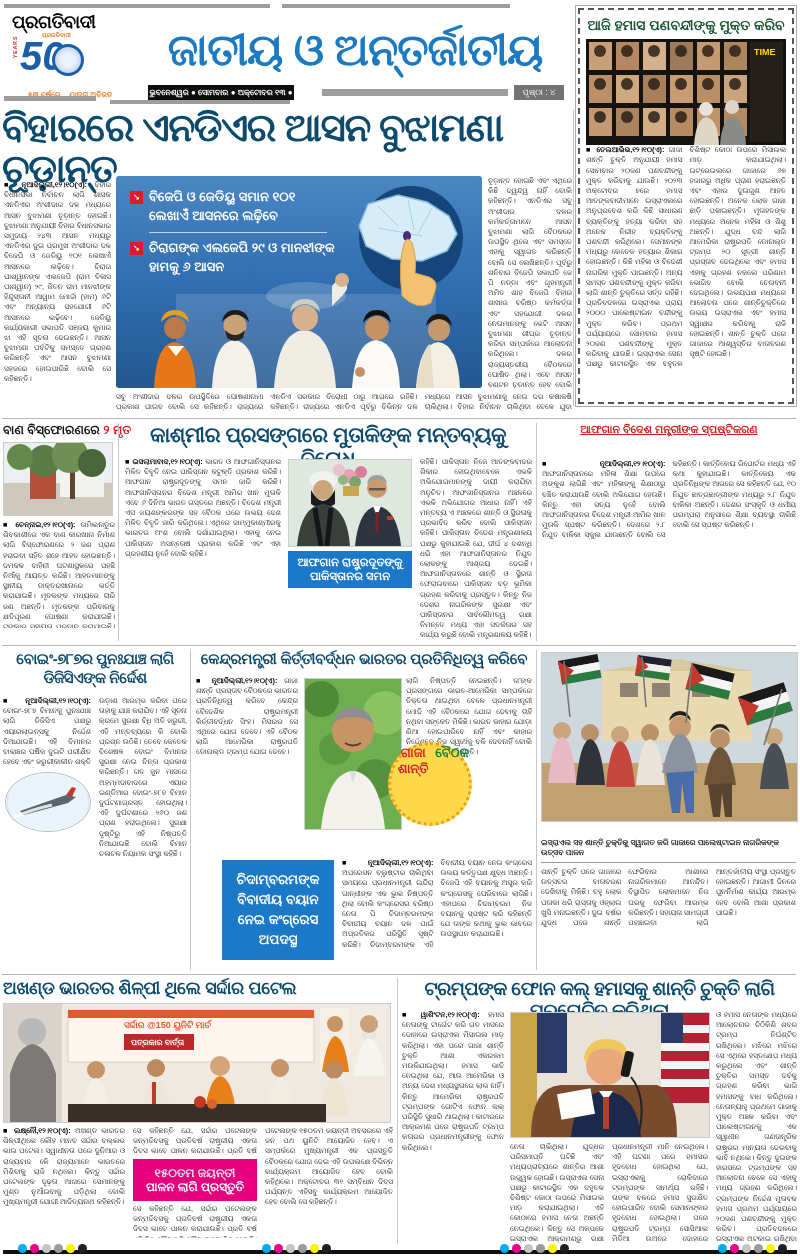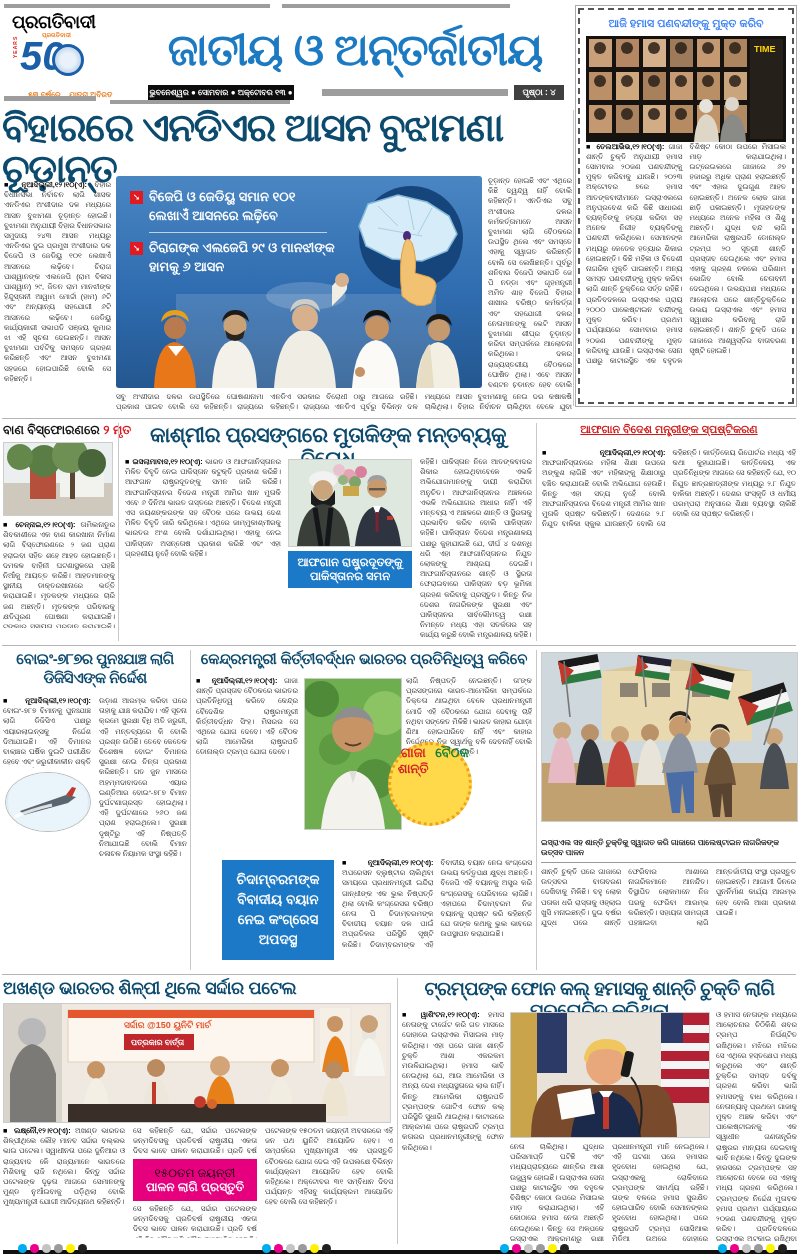--- a/index.html
+++ b/index.html
@@ -32,25 +32,25 @@
     <span style="position:absolute;left:28px;top:-4px;font-size:6px;color:#e87b1e;font-weight:bold">ପ୍ରଗତିବାଦୀ</span>
   </div>
   <div style="position:absolute;left:16px;top:78px;width:120px;font-size:7.5px;color:#e87b1e;font-weight:bold;white-space:nowrap">୫୩ ବର୍ଷରେ... ଯାତ୍ରା ଅବିରତ</div>
 </div>
 <div class="graybar" style="left:4px;top:96px;width:92px;height:5px"></div>
 
 <div class="abs centered" style="left:140px;top:26px;width:430px;font-size:44px;font-weight:900;color:#1b7ac2;letter-spacing:-1px;line-height:1.1">ଜାତୀୟ ଓ ଅନ୍ତର୍ଜାତୀୟ</div>
 
 <div class="abs centered" style="left:148px;top:85px;width:146px;height:15px;background:#0d0d0d;color:#fff;font-size:8px;font-weight:bold;line-height:15px">ଭୁବନେଶ୍ୱର ● ସୋମବାର ● ଅକ୍ଟୋବର ୧୩ ● ୨୦୨୫</div>
 <div class="graybar" style="left:322px;top:89px;width:186px;height:7px"></div>
-<div class="abs centered" style="left:514px;top:85px;width:50px;height:15px;background:#404040;color:#fff;font-size:8.5px;font-weight:bold;line-height:15px">ପୃଷ୍ଠା : ୪</div>
+<div class="abs centered" style="left:514px;top:85px;width:50px;height:15px;background:#737373;color:#fff;font-size:8.5px;font-weight:normal;line-height:15px">ପୃଷ୍ଠା : ୪</div>
 <div class="graybar" style="left:110px;top:100px;width:180px;height:4px"></div>
 
 <div class="abs" style="left:578px;top:8px;width:216px;height:396px;border:2px dashed #555;outline:1px solid #aaa;outline-offset:2px;background:#fff;box-sizing:border-box;padding:5px 6px">
-  <div class="centered" style="font-size:11px;font-weight:900;color:#3b82f6;line-height:1.15;margin:2px 0 6px">ଆଜି ହମାସ ପଣବନ୍ଦୀଙ୍କୁ ମୁକ୍ତ କରିବ</div>
+  <div class="centered" style="font-size:14px;font-weight:900;color:#14532d;line-height:1.15;margin:2px 0 6px">ଆଜି ହମାସ ପଣବନ୍ଦୀଙ୍କୁ ମୁକ୍ତ କରିବ</div>
   <svg width="200" height="106" viewBox="0 0 200 106" style="margin:0 auto">
     <rect width="200" height="106" fill="#15120f"></rect>
     <g>
       <rect x="3" y="3" width="23" height="28" fill="#caa07a"></rect>
         <rect x="30" y="3" width="23" height="28" fill="#b58863"></rect>
       <rect x="57" y="3" width="23" height="28" fill="#d4b08c"></rect>
         <rect x="84" y="3" width="23" height="28" fill="#9c7a5a"></rect>
       <rect x="111" y="3" width="23" height="28" fill="#c59a72"></rect>
         <rect x="138" y="3" width="23" height="28" fill="#ad8660"></rect>
       <rect x="3" y="36" width="23" height="28" fill="#bb9068"></rect>
@@ -233,21 +233,21 @@
     <div class="centered" style="margin-top:4px;background:#1b79c8;color:#fff;font-weight:800;font-size:11.5px;line-height:1.25;padding:4px 4px">ଆଫଗାନ ରାଷ୍ଟ୍ରଦୂତଙ୍କୁ ପାକିସ୍ତାନର ସମନ</div>
   </div>
   <div class="abs bodytext" style="left:296px;top:34px;width:112px;height:182px">
     <span>କହିଛି। ପାକିସ୍ତାନ ନିଜେ ଆତଙ୍କବାଦର ଶିକାର ହୋଇଥିବାବେଳେ ଏଭଳି ଅଭିଯୋଗମାନଙ୍କୁ ଦାୟୀ କରାଯିବା ଅନୁଚିତ। ଆଫଗାନିସ୍ତାନର ଅଞ୍ଚଳରେ ଏଭଳି ଅଭିଯୋଗର ଆଧାର ନାହିଁ। ଏହି ମନ୍ତବ୍ୟ ଏ ଅଞ୍ଚଳରେ ଶାନ୍ତି ଓ ସ୍ଥିରତାକୁ ପ୍ରଭାବିତ କରିବ ବୋଲି ପାକିସ୍ତାନ କହିଛି। ପାକିସ୍ତାନ ବିଦେଶ ମନ୍ତ୍ରଣାଳୟ ପକ୍ଷରୁ କୁହାଯାଇଛି ଯେ, ଦୀର୍ଘ ୪ ଦଶନ୍ଧି ଧରି ଏହା ଆଫଗାନିସ୍ତାନର ନିଯୁତ ଲୋକଙ୍କୁ ଆଶ୍ରୟ ଦେଇଛି। ଆଫଗାନିସ୍ତାନରେ ଶାନ୍ତି ଓ ସ୍ଥିରତା ଫେରାଇବାରେ ପାକିସ୍ତାନ ବଡ଼ ଭୂମିକା ଗ୍ରହଣ କରିବାକୁ ପ୍ରସ୍ତୁତ। କିନ୍ତୁ ନିଜ ଦେଶର ନାଗରିକଙ୍କ ସୁରକ୍ଷା ଏବଂ ପାକିସ୍ତାନର ସାର୍ବଭୌମତ୍ୱ ରକ୍ଷା ନିମନ୍ତେ ମଧ୍ୟ ଏହା ସତର୍କତାର ସହ କାର୍ଯ୍ୟ କରୁଛି ବୋଲି ମନ୍ତ୍ରଣାଳୟ କହିଛି।</span>
   </div>
 </div>
 <div class="vrule" style="left:536px;top:423px;height:218px"></div>
 
 <div class="abs" style="left:542px;top:423px;width:254px">
   <div class="centered" style="font-size:11px;font-weight:800;color:#d11a1a;text-decoration:underline">ଆଫଗାନ ବିଦେଶ ମନ୍ତ୍ରୀଙ୍କ ସ୍ପଷ୍ଟିକରଣ</div>
-  <div class="bodytext cols2" style="margin-top:12px;height:160px">
+  <div class="bodytext cols2" style="margin-top:23px;height:160px">
     <span class="dl">■ ନୂଆଦିଲ୍ଲୀ,୧୨।୧୦(ଏ):</span>
     <span>ଆଫଗାନିସ୍ତାନରେ ମହିଳା ଶିକ୍ଷା ଉପରେ ଅଙ୍କୁଶ ଲାଗିଛି ଏବଂ ମହିଳାଙ୍କୁ ଶିକ୍ଷାଠାରୁ ବଞ୍ଚିତ କରାଯାଉଛି ବୋଲି ଅଭିଯୋଗ ହେଉଛି। କିନ୍ତୁ ଏହା ସତ୍ୟ ନୁହେଁ ବୋଲି ଆଫଗାନିସ୍ତାନର ବିଦେଶ ମନ୍ତ୍ରୀ ଆମିର ଖାନ ମୁତାକି ସ୍ପଷ୍ଟ କରିଛନ୍ତି। ଦେଶରେ ୨.୮ ନିଯୁତ ବାଳିକା ସ୍କୁଲ ଯାଉଛନ୍ତି ବୋଲି ସେ କହିଛନ୍ତି। କାର୍ତ୍ତିକେୟ ରିପୋର୍ଟର ମଧ୍ୟ ଏହି କଥା କୁହାଯାଇଛି। କାର୍ତ୍ତିକେୟ ଏକ ପ୍ରତିନିଧିଙ୍କ ଆଗରେ ସେ କହିଛନ୍ତି ଯେ, ୧୦ ନିଯୁତ ଛାତ୍ରଛାତ୍ରୀଙ୍କ ମଧ୍ୟରୁ ୨.୮ ନିଯୁତ ବାଳିକା ଅଛନ୍ତି। ଦେଶର ସଂସ୍କୃତି ଓ ଧର୍ମୀୟ ପରମ୍ପରା ଅନୁସାରେ ଶିକ୍ଷା ବ୍ୟବସ୍ଥା ଚାଲିଛି ବୋଲି ସେ ସ୍ପଷ୍ଟ କରିଛନ୍ତି।</span>
   </div>
 </div>
 
 <div class="hrule" style="left:2px;top:645px;width:794px"></div>
 
 <div class="abs" style="left:3px;top:650px;width:184px">
   <div class="centered headline" style="font-size:15px;line-height:1.25">ବୋଇଂ-୭୮୭ର ପୁନଃଯାଞ୍ଚ ଲାଗି ଡିଜିସିଏଙ୍କ ନିର୍ଦ୍ଦେଶ</div>
   <div class="abs bodytext" style="left:0;top:46px;width:88px;height:72px">
@@ -411,21 +411,21 @@
     <circle cx="196" cy="98" r="6" fill="#c0392b"></circle>
       <circle cx="208" cy="100" r="5" fill="#d8652e"></circle>
   </svg>
   <div class="abs bodytext" style="left:0;top:148px;width:122px;height:118px">
     <span class="dl">■ ଲକ୍ଷ୍ନୌ,୧୨।୧୦(ଏ):</span>
     <span>ଅଖଣ୍ଡ ଭାରତର ଶିଳ୍ପୀଥିଲେ ଲୌହ ମାନବ ସର୍ଦ୍ଦାର ବଲ୍ଲଭ ଭାଇ ପଟେଲ। ସ୍ୱାଧୀନତା ପରେ ଦୁନିଆର ଓ ରାଜ୍ୟବାଦ ଳେି ରାଜ୍ୟମାନେ ଭାରତରେ ମିଶିବାକୁ ରାଜି ନଥିଲେ। କିନ୍ତୁ ସର୍ଦ୍ଦାର ପଟେଲଙ୍କ ଦୃଢ଼ତା ଆଗରେ ସେମାନଙ୍କୁ ମୁଣ୍ଡ ନୁଆଁଇବାକୁ ପଡ଼ିଥିଲା ବୋଲି ମୁଖ୍ୟମନ୍ତ୍ରୀ ଯୋଗୀ ଆଦିତ୍ୟନାଥ କହିଛନ୍ତି।</span>
   </div>
   <div class="abs" style="left:130px;top:148px;width:124px;height:118px">
     <div class="bodytext" style="height:30px"><span>ସେ କହିଛନ୍ତି ଯେ, ସର୍ଦ୍ଦାର ପଟେଲଙ୍କ ଜନ୍ମଦିବସକୁ ପ୍ରତିବର୍ଷ ରାଷ୍ଟ୍ରୀୟ ଏକତା ଦିବସ ଭାବେ ପାଳନ କରାଯାଉଛି। ପ୍ରତି ବର୍ଷ ଏହି ଦିନ ଦୌଡ଼ଲାଗି ଦୌଡ଼ ଆୟୋଜିତ ହେଉଛି। ଆସନ୍ତା ମାସରେ ସର୍ଦ୍ଦାର</span></div>
     <div class="centered" style="margin:3px 0;background:#e6007e;padding:7px 4px">
-      <div style="color:#000000;font-size:12px;font-weight:400">୧୫୦ତମ ଜୟନ୍ତୀ</div>
+      <div style="color:#e5e5e5;font-size:12px;font-weight:700">୧୫୦ତମ ଜୟନ୍ତୀ</div>
       <div style="color:#fff;font-size:12px;font-weight:900">ପାଳନ ଲାଗି ପ୍ରସ୍ତୁତି</div>
     </div>
     <div class="bodytext" style="height:34px"><span>ସେ କହିଛନ୍ତି ଯେ, ସର୍ଦ୍ଦାର ପଟେଲଙ୍କ ଜନ୍ମଦିବସକୁ ପ୍ରତିବର୍ଷ ରାଷ୍ଟ୍ରୀୟ ଏକତା ଦିବସ ଭାବେ ପାଳନ କରାଯାଉଛି। ପ୍ରତି ବର୍ଷ ଏହି ଦିନ ଦୌଡ଼ଲାଗି ଦୌଡ଼ ଆୟୋଜିତ ହେଉଛି। ଆସନ୍ତା ମାସରେ ସର୍ଦ୍ଦାର</span></div>
   </div>
   <div class="abs bodytext" style="left:262px;top:148px;width:128px;height:118px">
     <span>ପଟେଲଙ୍କ ୧୫୦ତମ ଜୟନ୍ତୀ ଅବସରରେ ଏହି ଜନ ପଥ ୟୁନିଟି ଆୟୋଜିତ ହେବ। ଏ ସମ୍ପର୍କରେ ମୁଖ୍ୟମନ୍ତ୍ରୀ ଏକ ପ୍ରସ୍ତୁତି ବୈଠକରେ ଯୋଗ ଦେଇ ଏହି ଉପଲକ୍ଷେ ବିଭିନ୍ନ କାର୍ଯ୍ୟକ୍ରମ ଆୟୋଜିତ ହେବ ବୋଲି କହିଥିଲେ। ଅକ୍ଟୋବର ୩୧ ସମ୍ବିଧାନ ଦିବସ ପର୍ଯ୍ୟନ୍ତ ଏହିସବୁ କାର୍ଯ୍ୟକ୍ରମ ଆୟୋଜିତ ହେବ ବୋଲି ସେ କହିଛନ୍ତି।</span>
   </div>
 </div>
 <div class="vrule" style="left:397px;top:978px;height:266px"></div>
 

